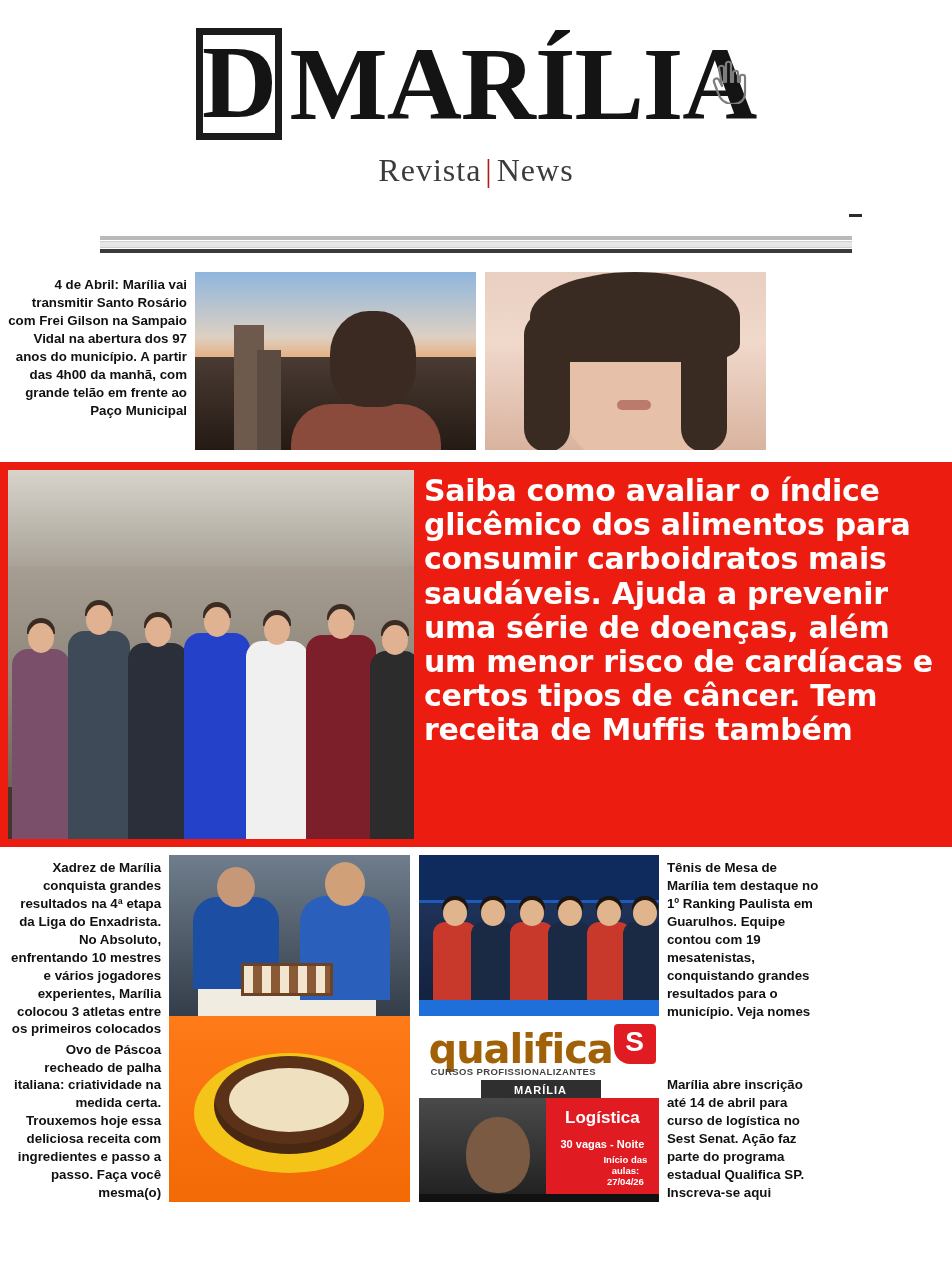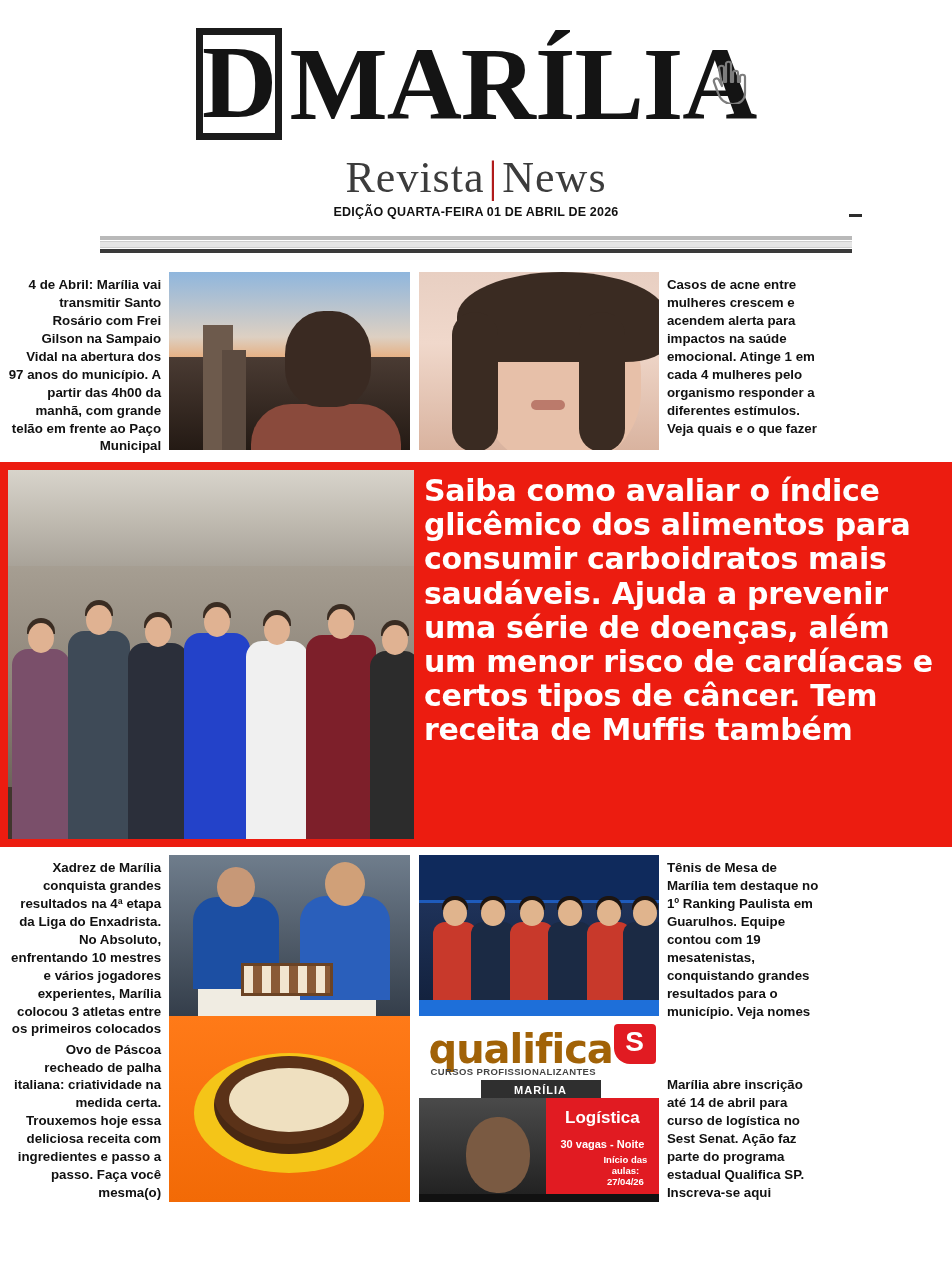--- a/index.html
+++ b/index.html
@@ -63,21 +63,21 @@
     top: 58px;
     width: 44px;
     height: 46px;
   }
   .sub-logo {
     position: absolute;
     top: 152px;
     left: 0; right: 0;
     text-align: center;
     font-family: "Liberation Serif", serif;
-    font-size: 44px;
+    font-size: 32px;
     color: #3c3c3c;
     letter-spacing: 1px;
   }
   .sub-logo .bar { color: #b01b1b; margin: 0 4px; }
   .edition {
     position: absolute;
     top: 205px;
     left: 0; right: 0;
     text-align: center;
     font-size: 12.5px;
@@ -293,21 +293,20 @@
     </div>
 
     <svg class="logo-cursor" viewBox="0 0 44 46">
       <path d="M14 10c0-3 5-3 5 0v14h2V6c0-3 5-3 5 0v18h2v-9c0-3 5-3 5 0v9h2v-5c0-3 5-3 5 0v16c0 7-5 11-12 11-8 0-13-5-15-11l-4-11c-1-3 3-5 5-2l3 6z" fill="none" stroke="#7d7d7d" stroke-width="2.2" stroke-linejoin="round"></path>
     </svg>
 
     <div class="sub-logo">
       <span>Revista</span><span class="bar">|</span><span>News</span>
     </div>
 
-    <div class="edition">EDIÇÃO QUARTA-FEIRA 01 DE ABRIL DE 2026</div>
     <div class="edition-dash"></div>
   </div>
 
   <div class="rule-wrap">
     <div class="rule-top"></div>
     <div class="rule-mid"></div>
     <div class="rule-bot"></div>
   </div>
 
   <div class="row" id="row1">
@@ -326,21 +325,20 @@
     <div class="col-photo photo photo-r1b" style="margin-left:9px">
       <div class="r1b-face"></div>
       <div class="r1b-eye" style="left:38%;top:43%"></div>
       <div class="r1b-eye" style="left:56%;top:43%"></div>
       <div class="r1b-lip"></div>
       <div class="r1b-hair"></div>
       <div class="r1b-hair2"></div>
       <div class="r1b-hair3"></div>
     </div>
 
-    <div class="col-text txt txt-left">Casos de acne entre mulheres crescem e acendem alerta para impactos na saúde emocional. Atinge 1 em cada 4 mulheres pelo organismo responder a diferentes estímulos. Veja quais e o que fazer</div>
   </div>
 
   <div id="feature">
     <div class="f-photo">
       <div class="gp-wall"></div>
       <div class="gp-ceil"></div>
       <div class="gp-floor"></div>
 
       <div class="person" style="left:4px;width:58px;height:190px;background:#7a4f6a;">
           <div class="hair"></div>

